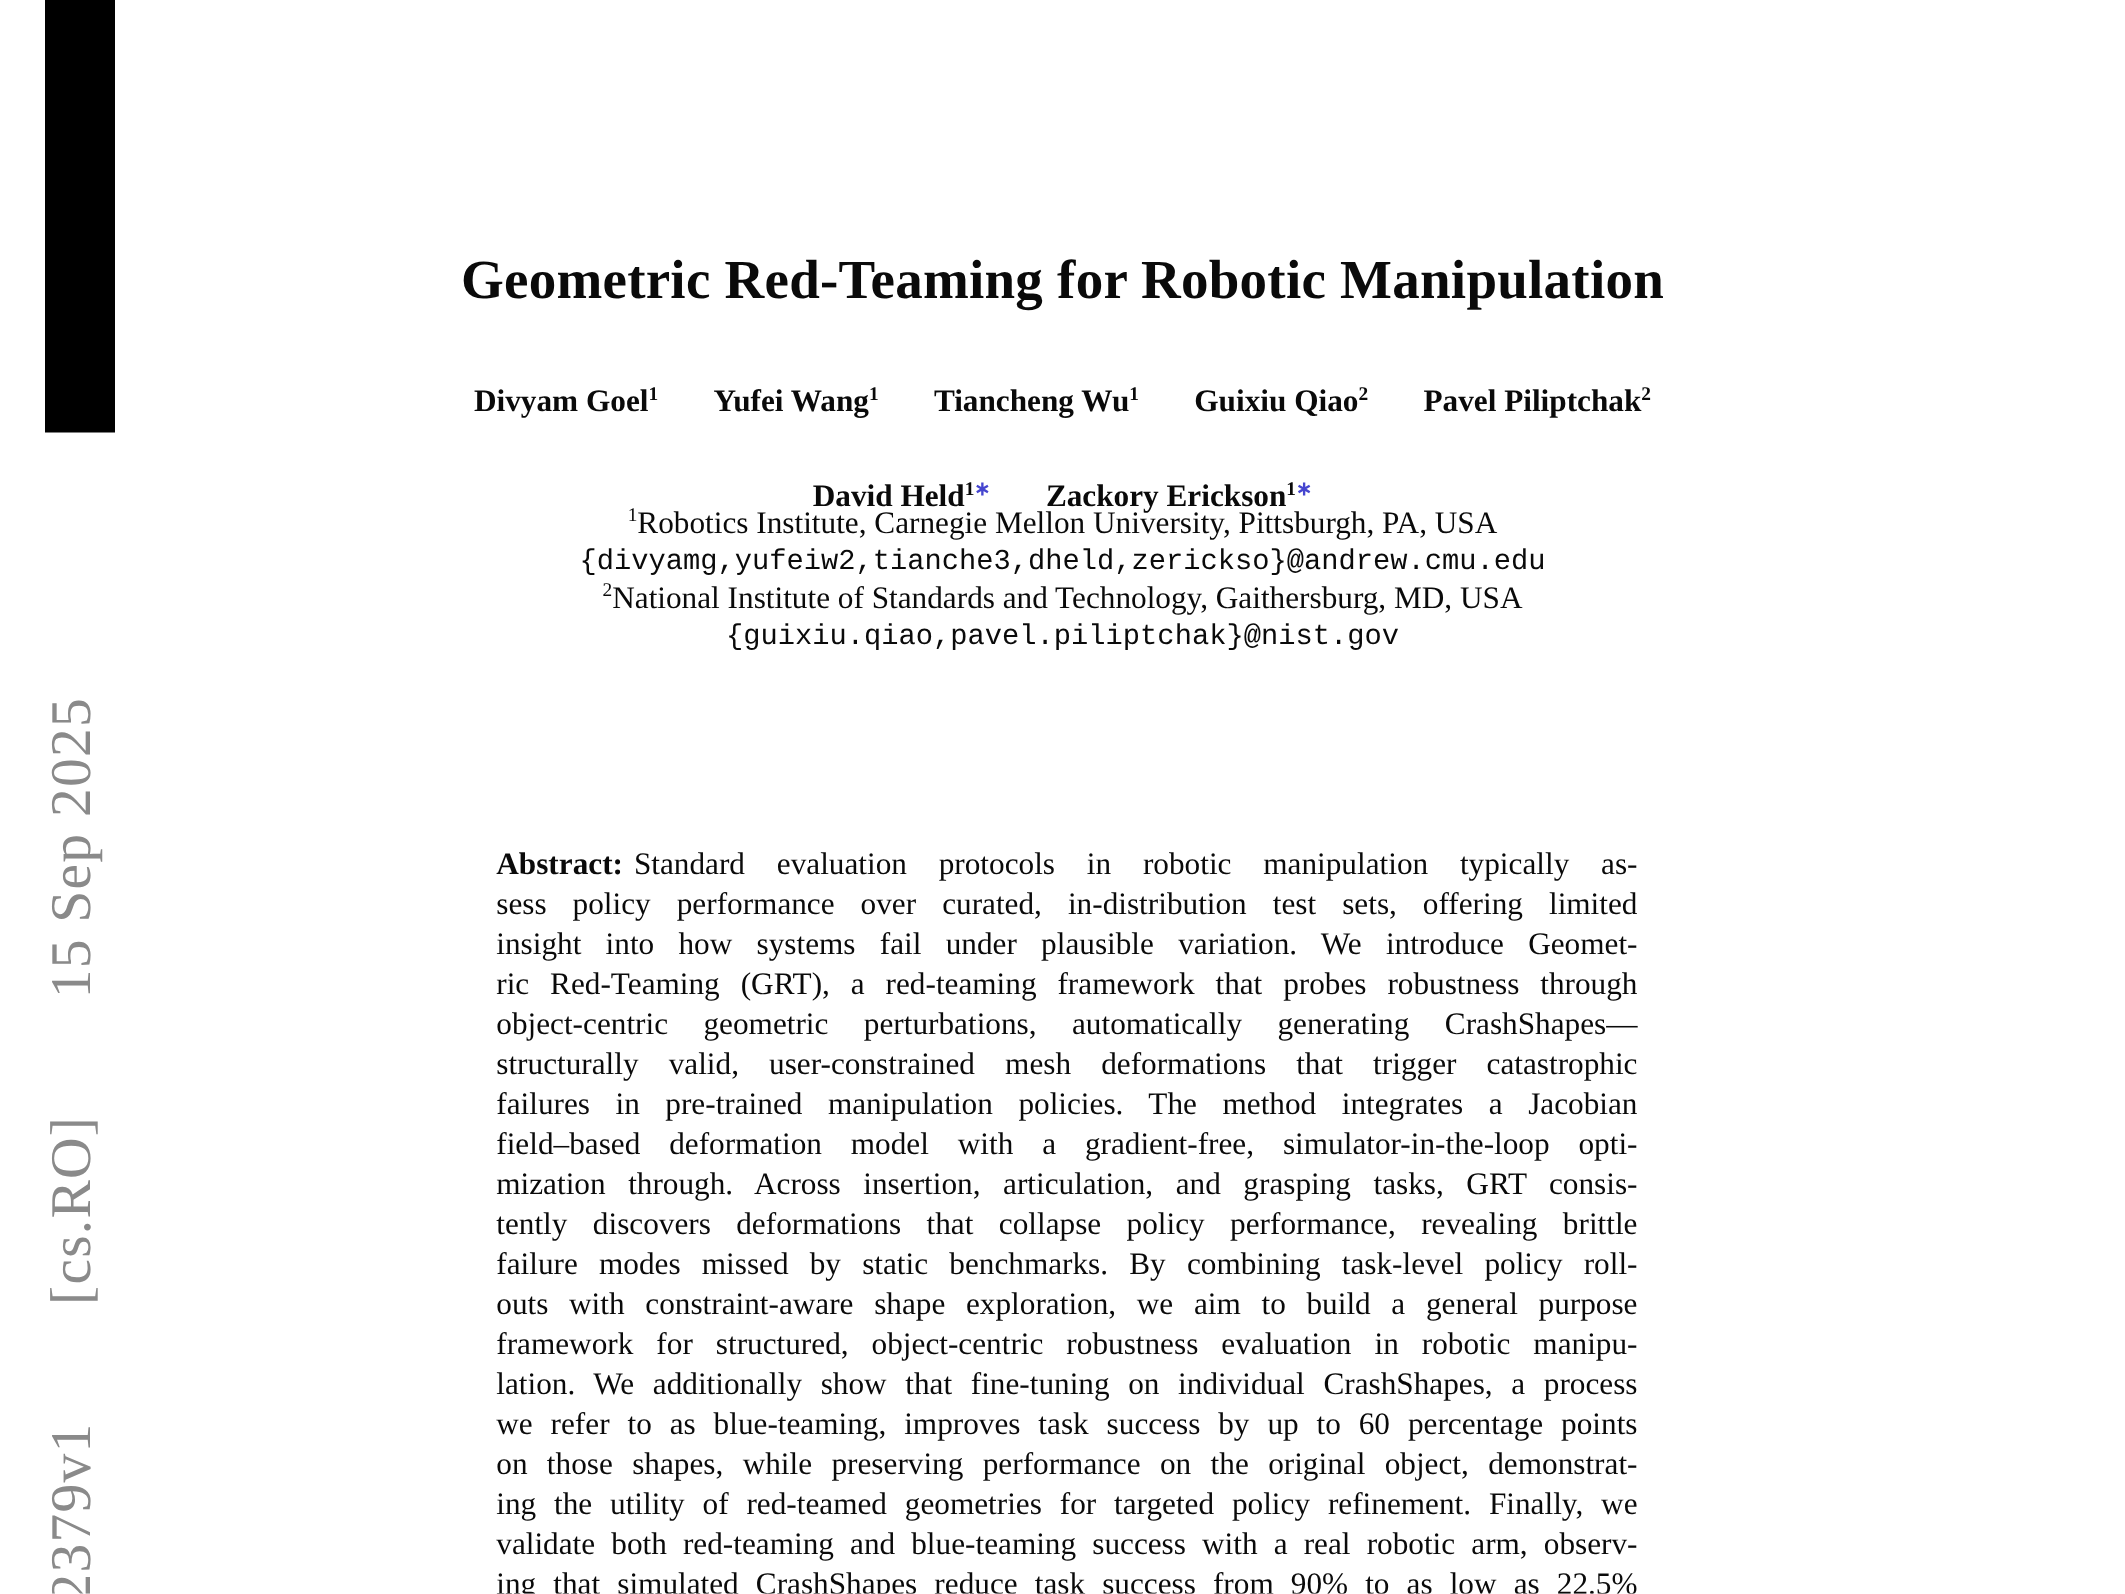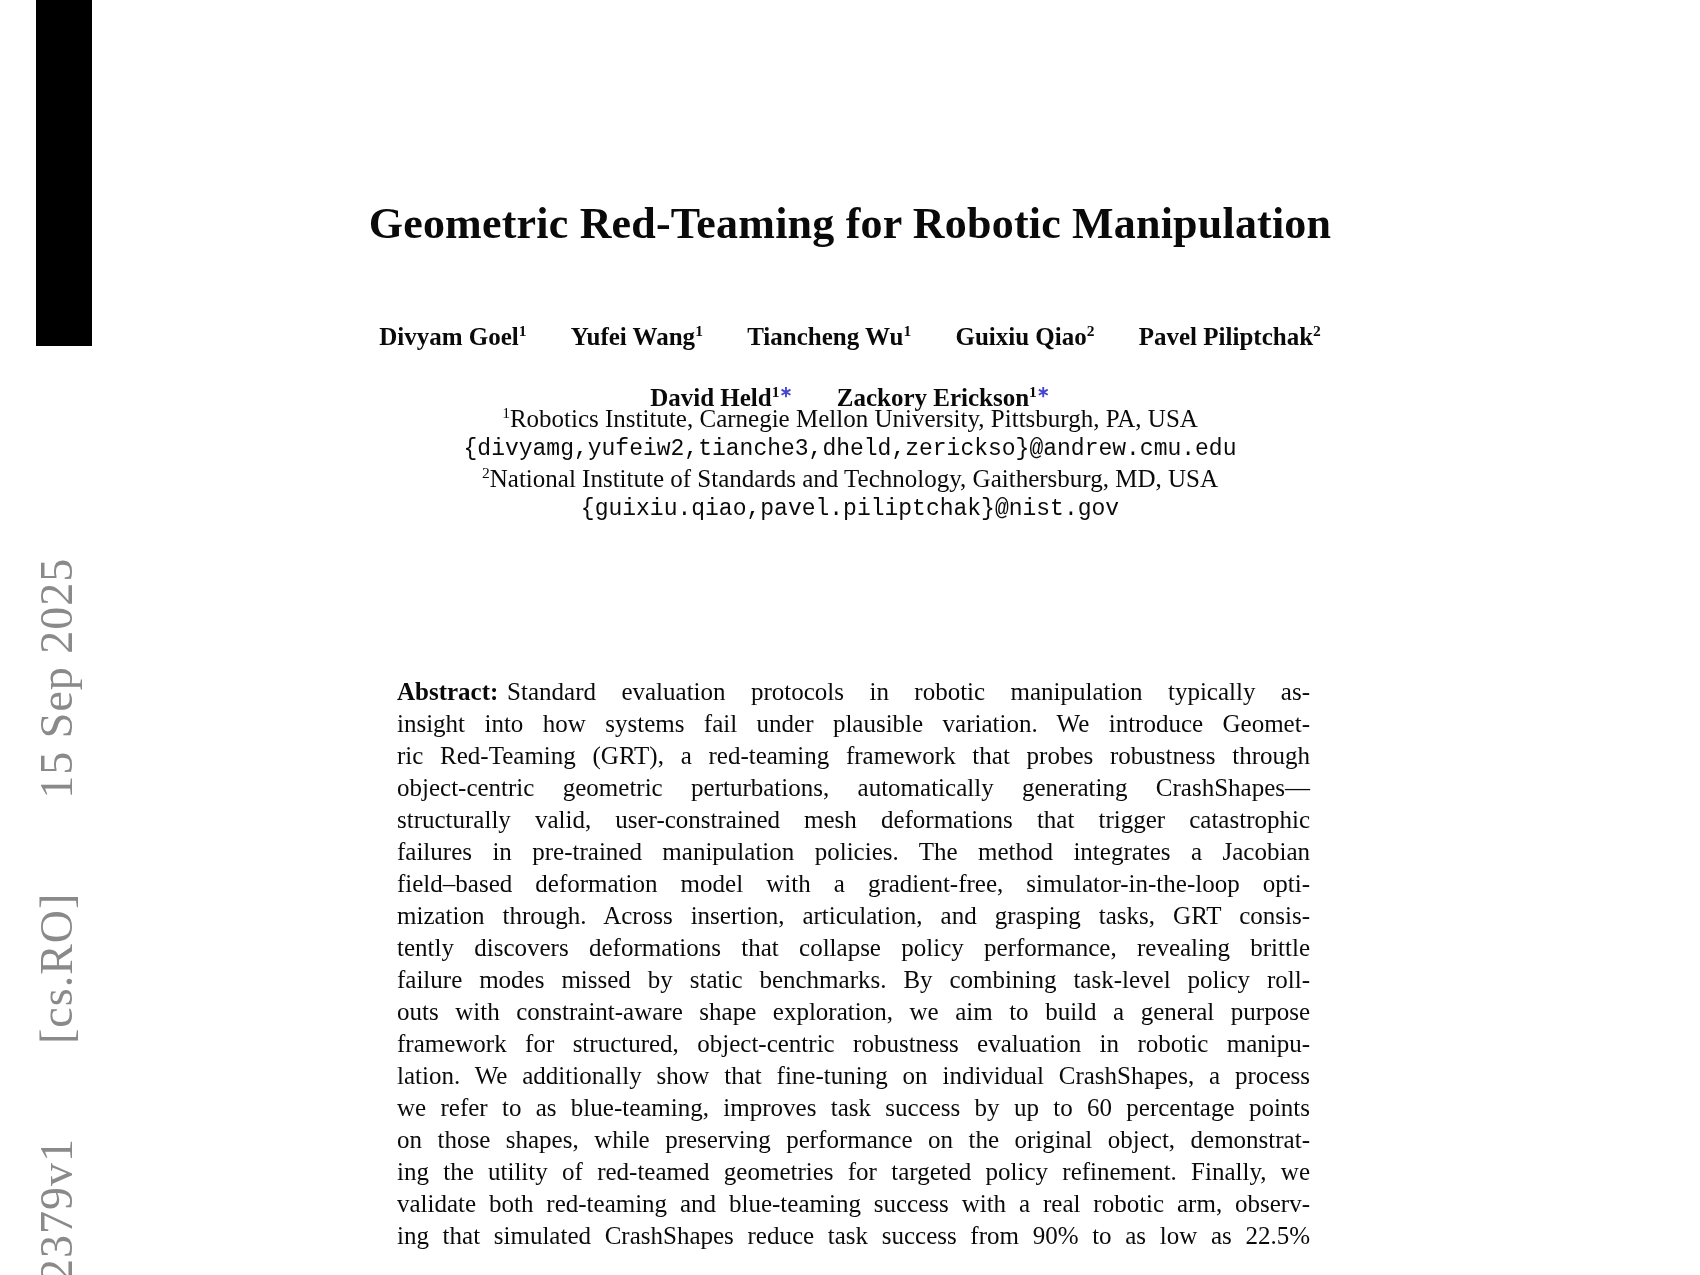--- a/index.html
+++ b/index.html
@@ -40,21 +40,21 @@
     letter-spacing: 0.2px;
   }
   .authors-row {
     position: absolute;
     width: 1700px;
     text-align: center;
     font-weight: bold;
     font-size: 25px;
     white-space: nowrap;
   }
-  .authors-row1 { top: 323px; }
+  .authors-row1 { top: 308px; }
   .authors-row2 { top: 384px; }
   .author { margin: 0 19px; }
   sup { font-size: 62%; line-height: 0; }
   .star { color: #4545cf; }
   .affil-block {
     position: absolute;
     top: 404px;
     width: 1700px;
     text-align: center;
   }
@@ -102,20 +102,21 @@
 
   <div class="affil-block">
     <div class="affil"><sup>1</sup><span>Robotics Institute, Carnegie Mellon University, Pittsburgh, PA, USA</span></div>
     <div class="affil mono"><span>{divyamg,yufeiw2,tianche3,dheld,zerickso}@andrew.cmu.edu</span></div>
     <div class="affil"><sup>2</sup><span>National Institute of Standards and Technology, Gaithersburg, MD, USA</span></div>
     <div class="affil mono"><span>{guixiu.qiao,pavel.piliptchak}@nist.gov</span></div>
   </div>
 
   <div class="abstract">
     <div class="aline"><span class="abold">Abstract:</span><span>Standard evaluation protocols in robotic manipulation typically as-</span></div>
+    <div class="aline">sess policy performance over curated, in-distribution test sets, offering limited</div>
     <div class="aline">insight into how systems fail under plausible variation.  We introduce Geomet-</div>
     <div class="aline">ric Red-Teaming (GRT), a red-teaming framework that probes robustness through</div>
     <div class="aline">object-centric geometric perturbations, automatically generating CrashShapes—</div>
     <div class="aline">structurally valid, user-constrained mesh deformations that trigger catastrophic</div>
     <div class="aline">failures in pre-trained manipulation policies.  The method integrates a Jacobian</div>
     <div class="aline">field–based deformation model with a gradient-free, simulator-in-the-loop opti-</div>
     <div class="aline">mization through.  Across insertion, articulation, and grasping tasks, GRT consis-</div>
     <div class="aline">tently discovers deformations that collapse policy performance, revealing brittle</div>
     <div class="aline">failure modes missed by static benchmarks.  By combining task-level policy roll-</div>
     <div class="aline">outs with constraint-aware shape exploration, we aim to build a general purpose</div>

